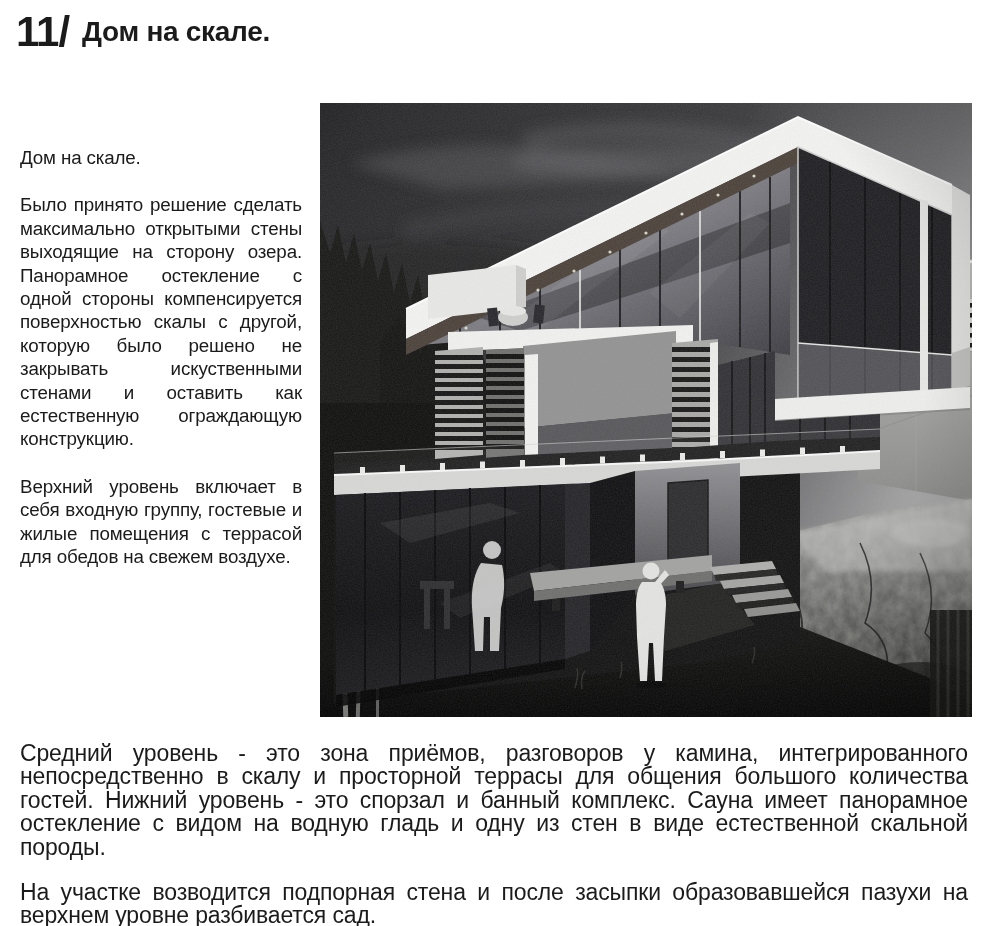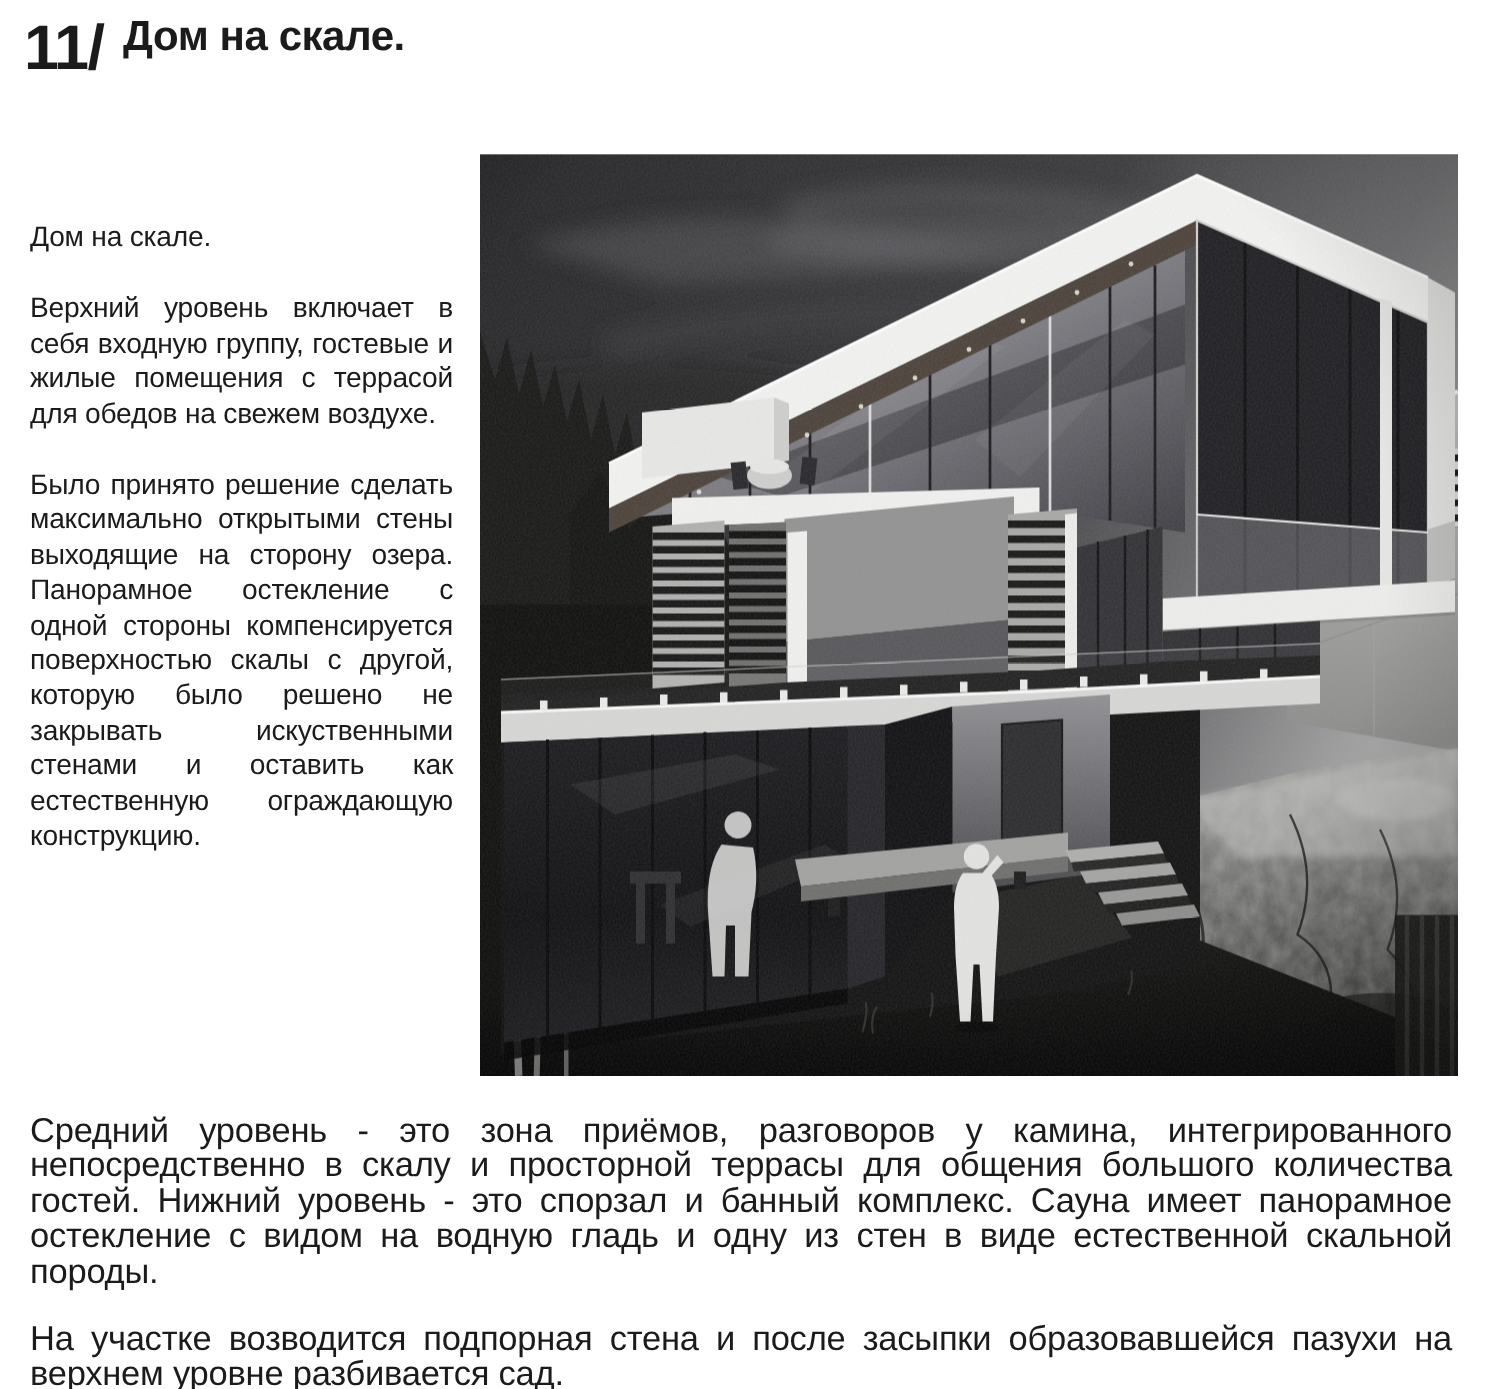--- a/index.html
+++ b/index.html
@@ -4,21 +4,21 @@
 <style>
   html,body{margin:0;padding:0;}
   body{
     width:990px;height:926px;position:relative;overflow:hidden;
     background:#ffffff;
     font-family:"Liberation Sans","DejaVu Sans",sans-serif;
     color:#1b1b1b;
   }
   .hdr{
     position:absolute;left:16px;top:8px;
-    display:flex;align-items:flex-start;gap:13px;white-space:nowrap;
+    display:flex;align-items:center;gap:13px;white-space:nowrap;
   }
   .hdr .num{font-size:42px;font-weight:700;letter-spacing:-1px;}
   .hdr .ttl{font-size:28px;font-weight:600;letter-spacing:-0.3px;}
   .col{
     position:absolute;left:20px;top:146px;width:282px;
     font-size:18.8px;line-height:23.4px;letter-spacing:-0.15px;
     text-align:justify;
   }
   .col p{margin:0 0 24px 0;}
   .bottom{
@@ -36,22 +36,22 @@
 </head>
 <body>
 
 <header class="hdr">
   <span class="num">11/</span>
   <span class="ttl">Дом на скале.</span>
 </header>
 
 <section class="col">
   <p>Дом на скале.</p>
+  <p>Было принято решение сделать максимально открытыми стены выходящие на сторону озера. Панорамное остекление с одной стороны компенсируется поверхностью скалы с другой, которую было решено не закрывать искуственными стенами и оставить как естественную ограждающую конструкцию.</p>
   <p>Верхний уровень включает в себя входную группу, гостевые и жилые помещения с террасой для обедов на свежем воздухе.</p>
-  <p>Было принято решение сделать максимально открытыми стены выходящие на сторону озера. Панорамное остекление с одной стороны компенсируется поверхностью скалы с другой, которую было решено не закрывать искуственными стенами и оставить как естественную ограждающую конструкцию.</p>
 </section>
 
 <figure class="render">
 <svg viewBox="0 0 652 614" preserveAspectRatio="none" xmlns="http://www.w3.org/2000/svg">
   <defs>
     <linearGradient id="sky" x1="0" y1="0" x2="1" y2="0.45">
       <stop offset="0" stop-color="#232325"></stop>
       <stop offset="0.55" stop-color="#39393c"></stop>
       <stop offset="0.82" stop-color="#6f6f71"></stop>
       <stop offset="1" stop-color="#a5a5a6"></stop>

